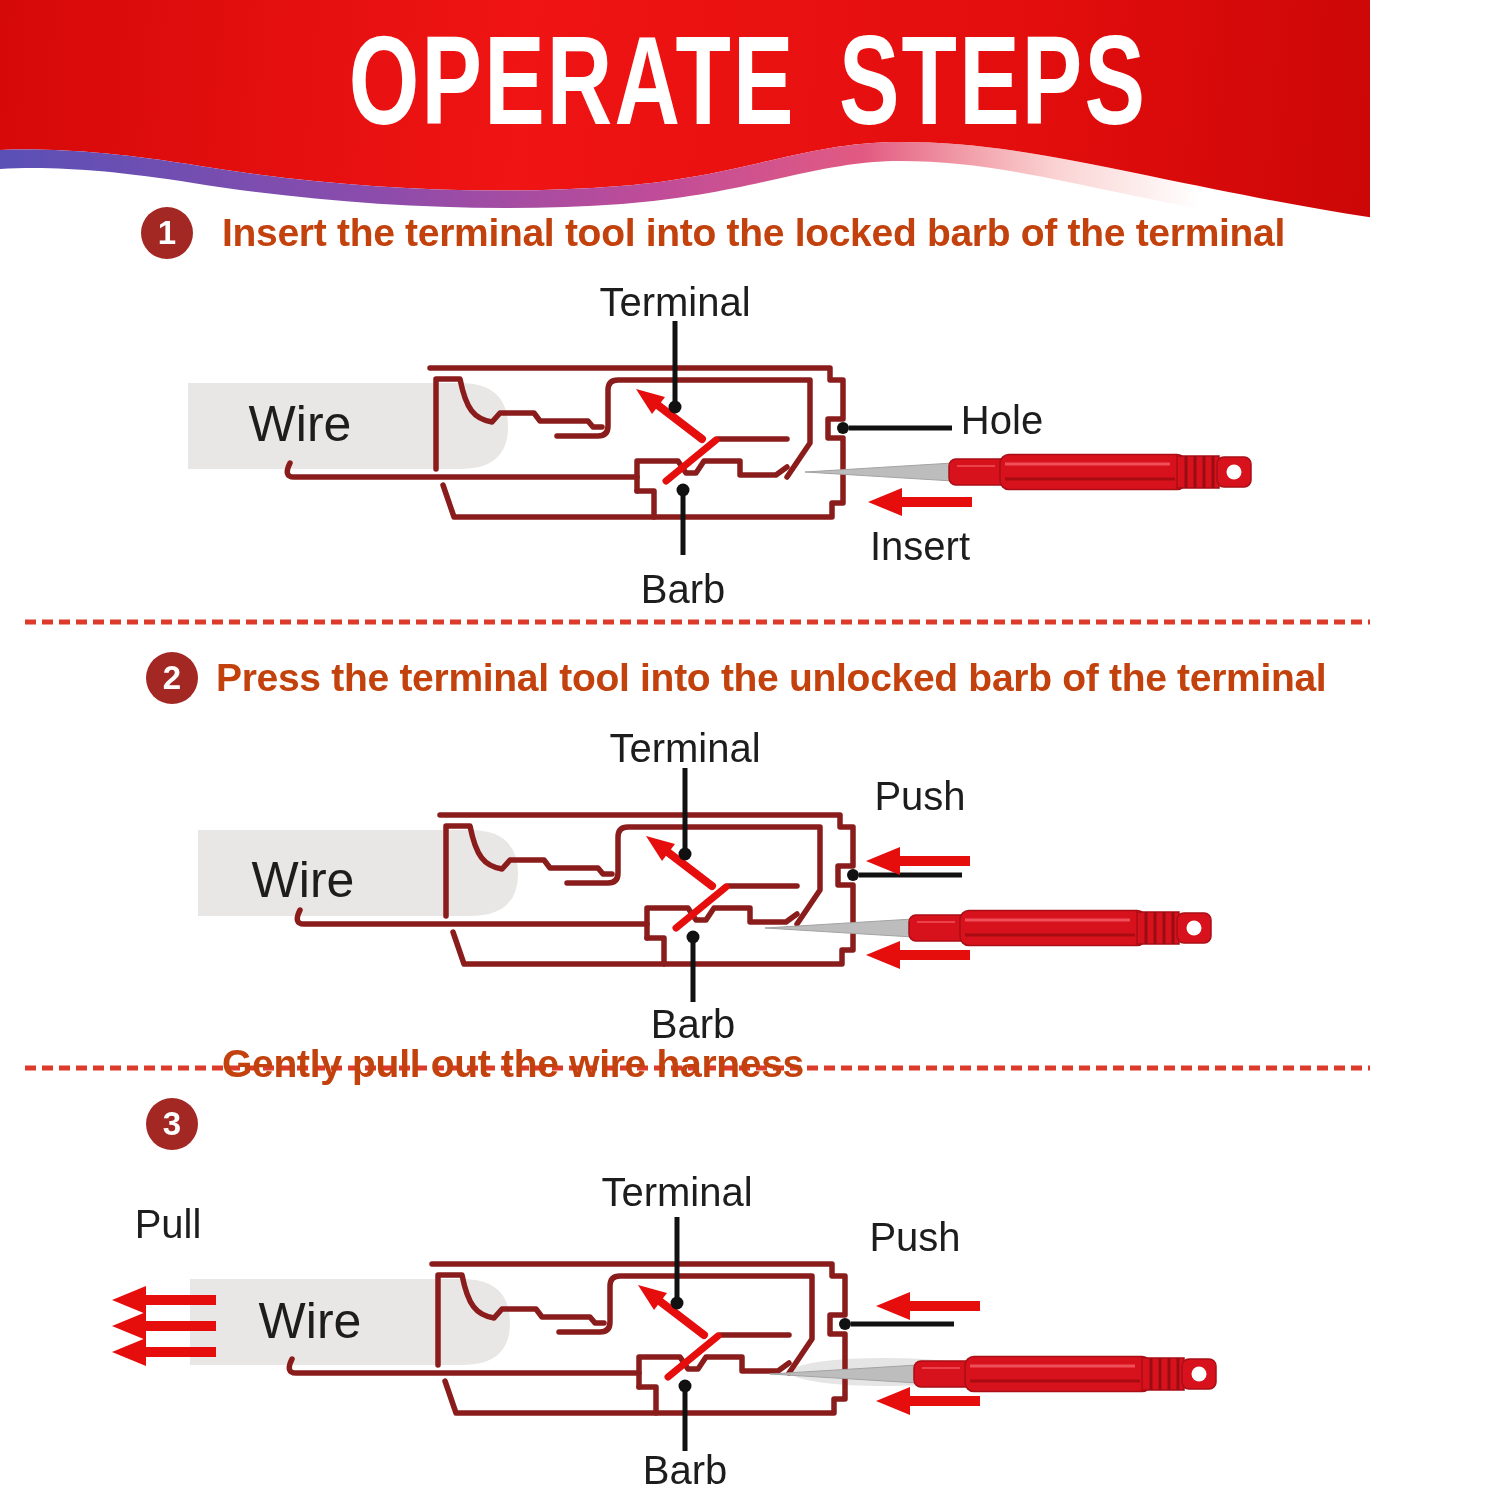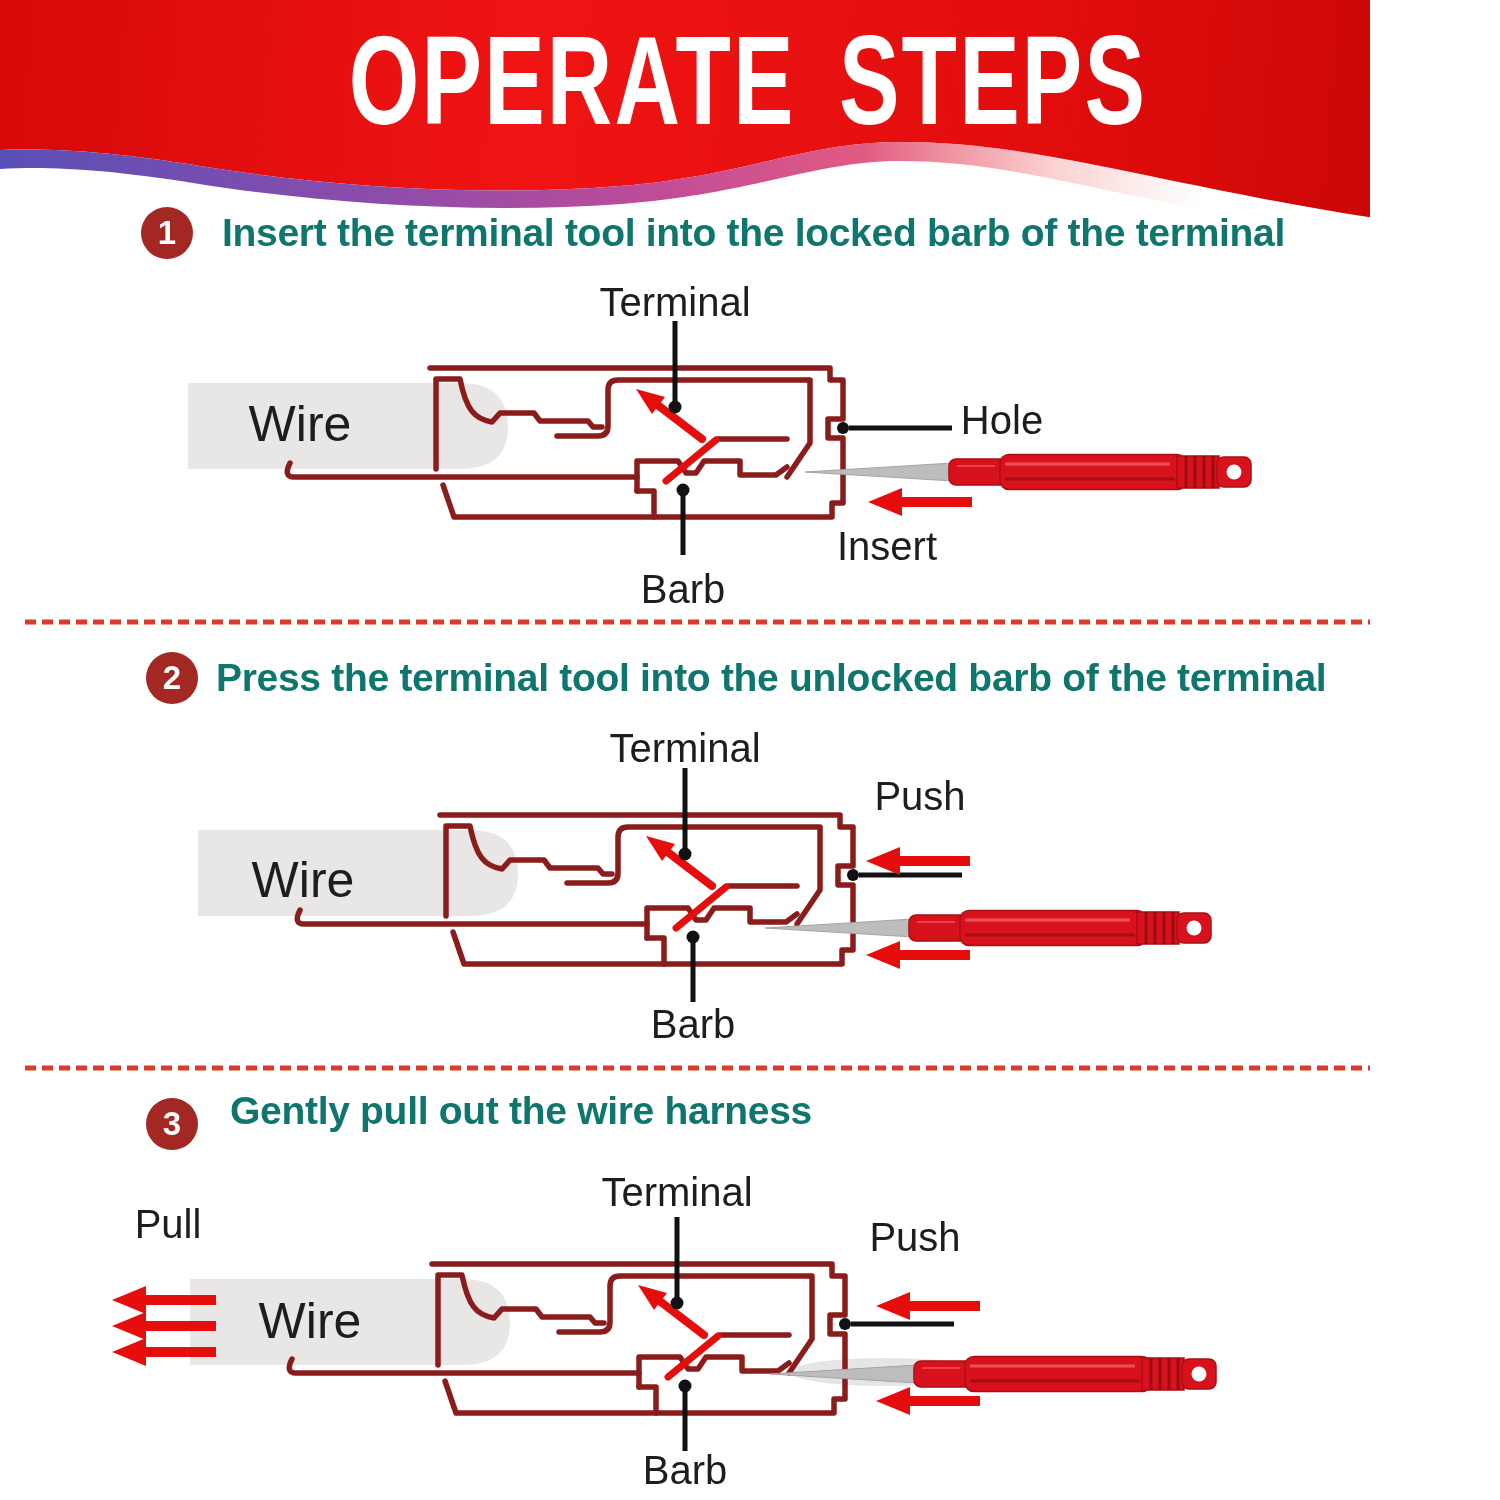--- a/index.html
+++ b/index.html
@@ -7,21 +7,21 @@
           font-family:"Liberation Sans",sans-serif;}
   .gfx{position:absolute;left:0;top:0;}
   .banner-title{position:absolute;left:748px;top:80px;
       transform:translate(-50%,-50%) scaleX(.72);
       font-size:126px;font-weight:bold;color:#fff;letter-spacing:3px;word-spacing:22px;
       white-space:nowrap;}
   .step-num{position:absolute;width:52px;height:52px;border-radius:50%;background:#a32723;
       color:#fff;font-size:33px;font-weight:bold;display:flex;align-items:center;
       justify-content:center;transform:translate(-50%,-50%);}
   .step-head{position:absolute;transform:translateY(-50%);font-weight:bold;font-size:39px;
-      color:#0f766e;white-space:nowrap;letter-spacing:-0.3px;}
+      color:#c2410c;white-space:nowrap;letter-spacing:-0.3px;}
   .lbl{position:absolute;transform:translate(-50%,-50%);font-weight:normal;font-size:40px;
       color:#1d1d1d;white-space:nowrap;}
   .wire-lbl{font-size:50px;}
 </style>
 </head>
 <body>
 
 <div class="canvas">
 
   <svg class="gfx" width="1500" height="1500" viewBox="0 0 1500 1500">
@@ -115,35 +115,35 @@
 
   <div class="banner-title">OPERATE STEPS</div>
 
   <div class="step-num" style="left:167px;top:233px;">
     <span>1</span>
   </div>
   <div class="step-head" style="left:222px;top:233px;">Insert the terminal tool into the locked barb of the terminal</div>
   <div class="lbl" style="left:675px;top:302px;">Terminal</div>
   <div class="lbl wire-lbl" style="left:300px;top:424px;">Wire</div>
   <div class="lbl" style="left:1002px;top:420px;">Hole</div>
-  <div class="lbl" style="left:887px;top:546px;text-align:center;">Insert</div>
+  <div class="lbl" style="left:920px;top:546px;text-align:center;">Insert</div>
   <div class="lbl" style="left:683px;top:589px;">Barb</div>
 
   <div class="step-num" style="left:172px;top:678px;">
     <span>2</span>
   </div>
   <div class="step-head" style="left:216px;top:678px;">Press the terminal tool into the unlocked barb of the terminal</div>
   <div class="lbl" style="left:685px;top:748px;">Terminal</div>
   <div class="lbl" style="left:920px;top:796px;">Push</div>
   <div class="lbl wire-lbl" style="left:303px;top:880px;">Wire</div>
   <div class="lbl" style="left:693px;top:1024px;">Barb</div>
 
   <div class="step-num" style="left:172px;top:1124px;">
     <span>3</span>
   </div>
-  <div class="step-head" style="left:222px;top:1111px;margin-left:8px;">Gently pull out the wire harness</div>
+  <div class="step-head" style="left:222px;top:1064px;">Gently pull out the wire harness</div>
   <div class="lbl" style="left:168px;top:1224px;">Pull</div>
   <div class="lbl" style="left:677px;top:1192px;">Terminal</div>
   <div class="lbl" style="left:915px;top:1237px;">Push</div>
   <div class="lbl wire-lbl" style="left:310px;top:1321px;">Wire</div>
   <div class="lbl" style="left:685px;top:1470px;">Barb</div>
 
 </div>
 
 </body></html>

